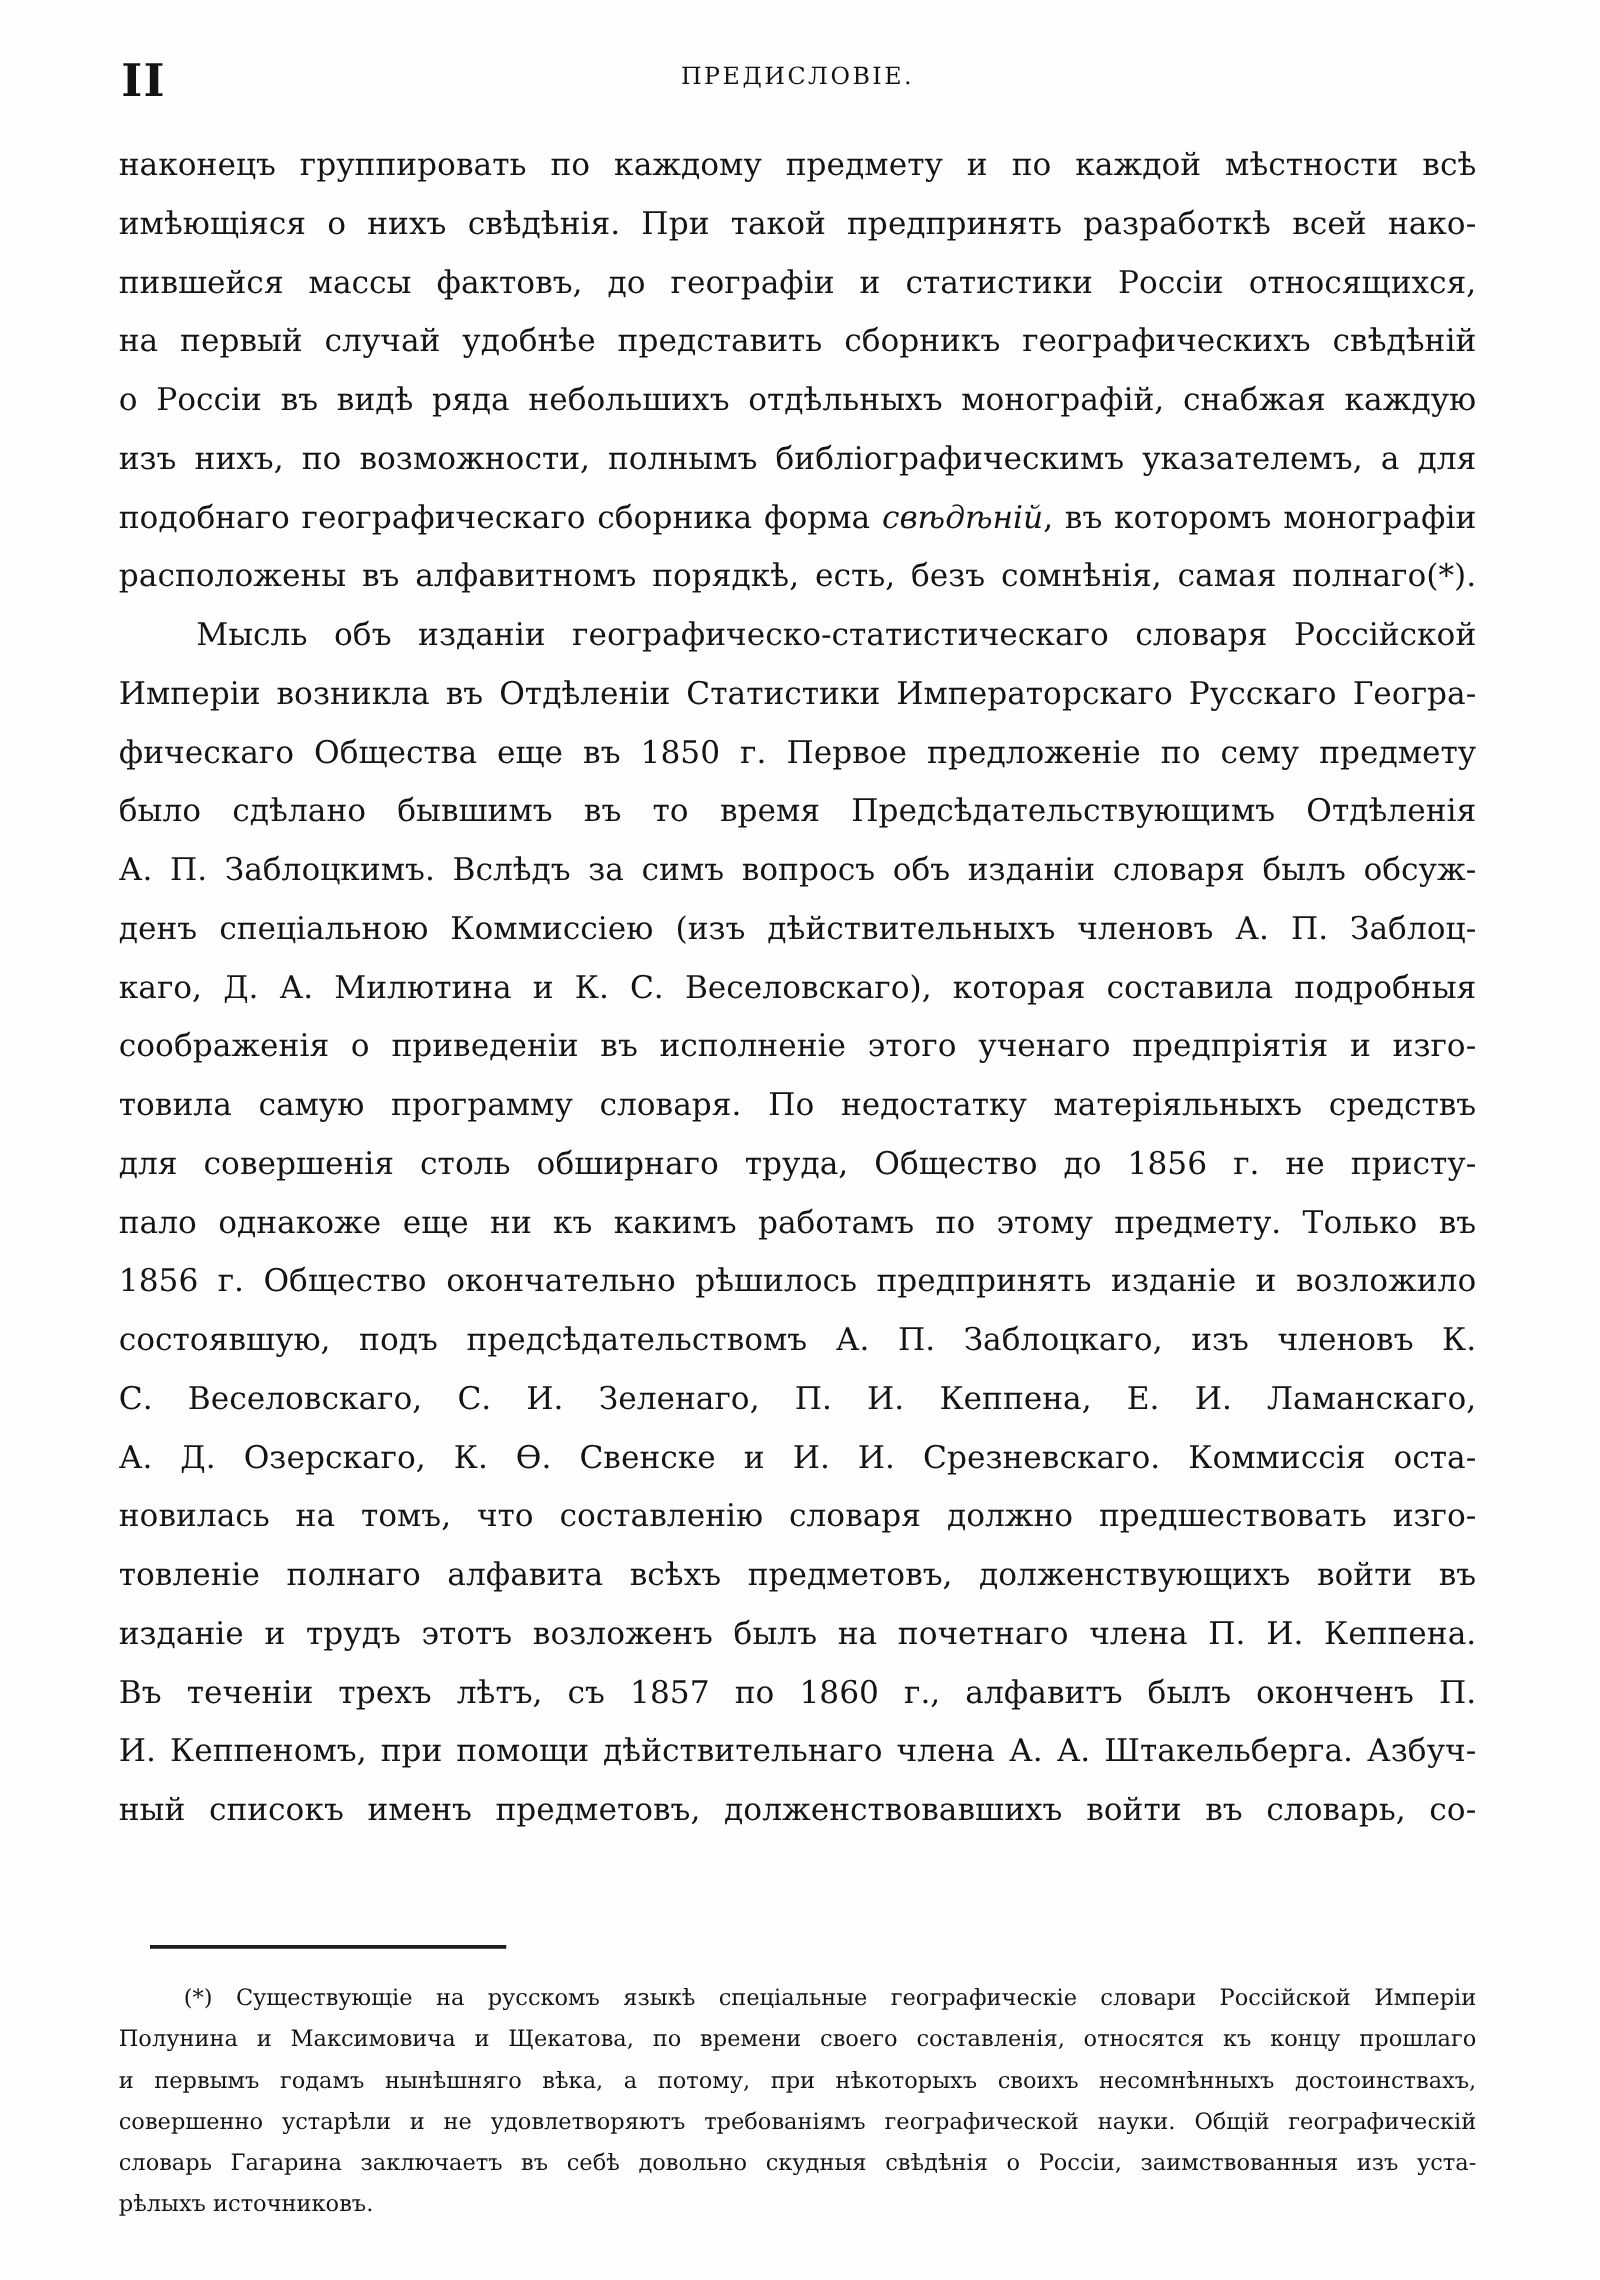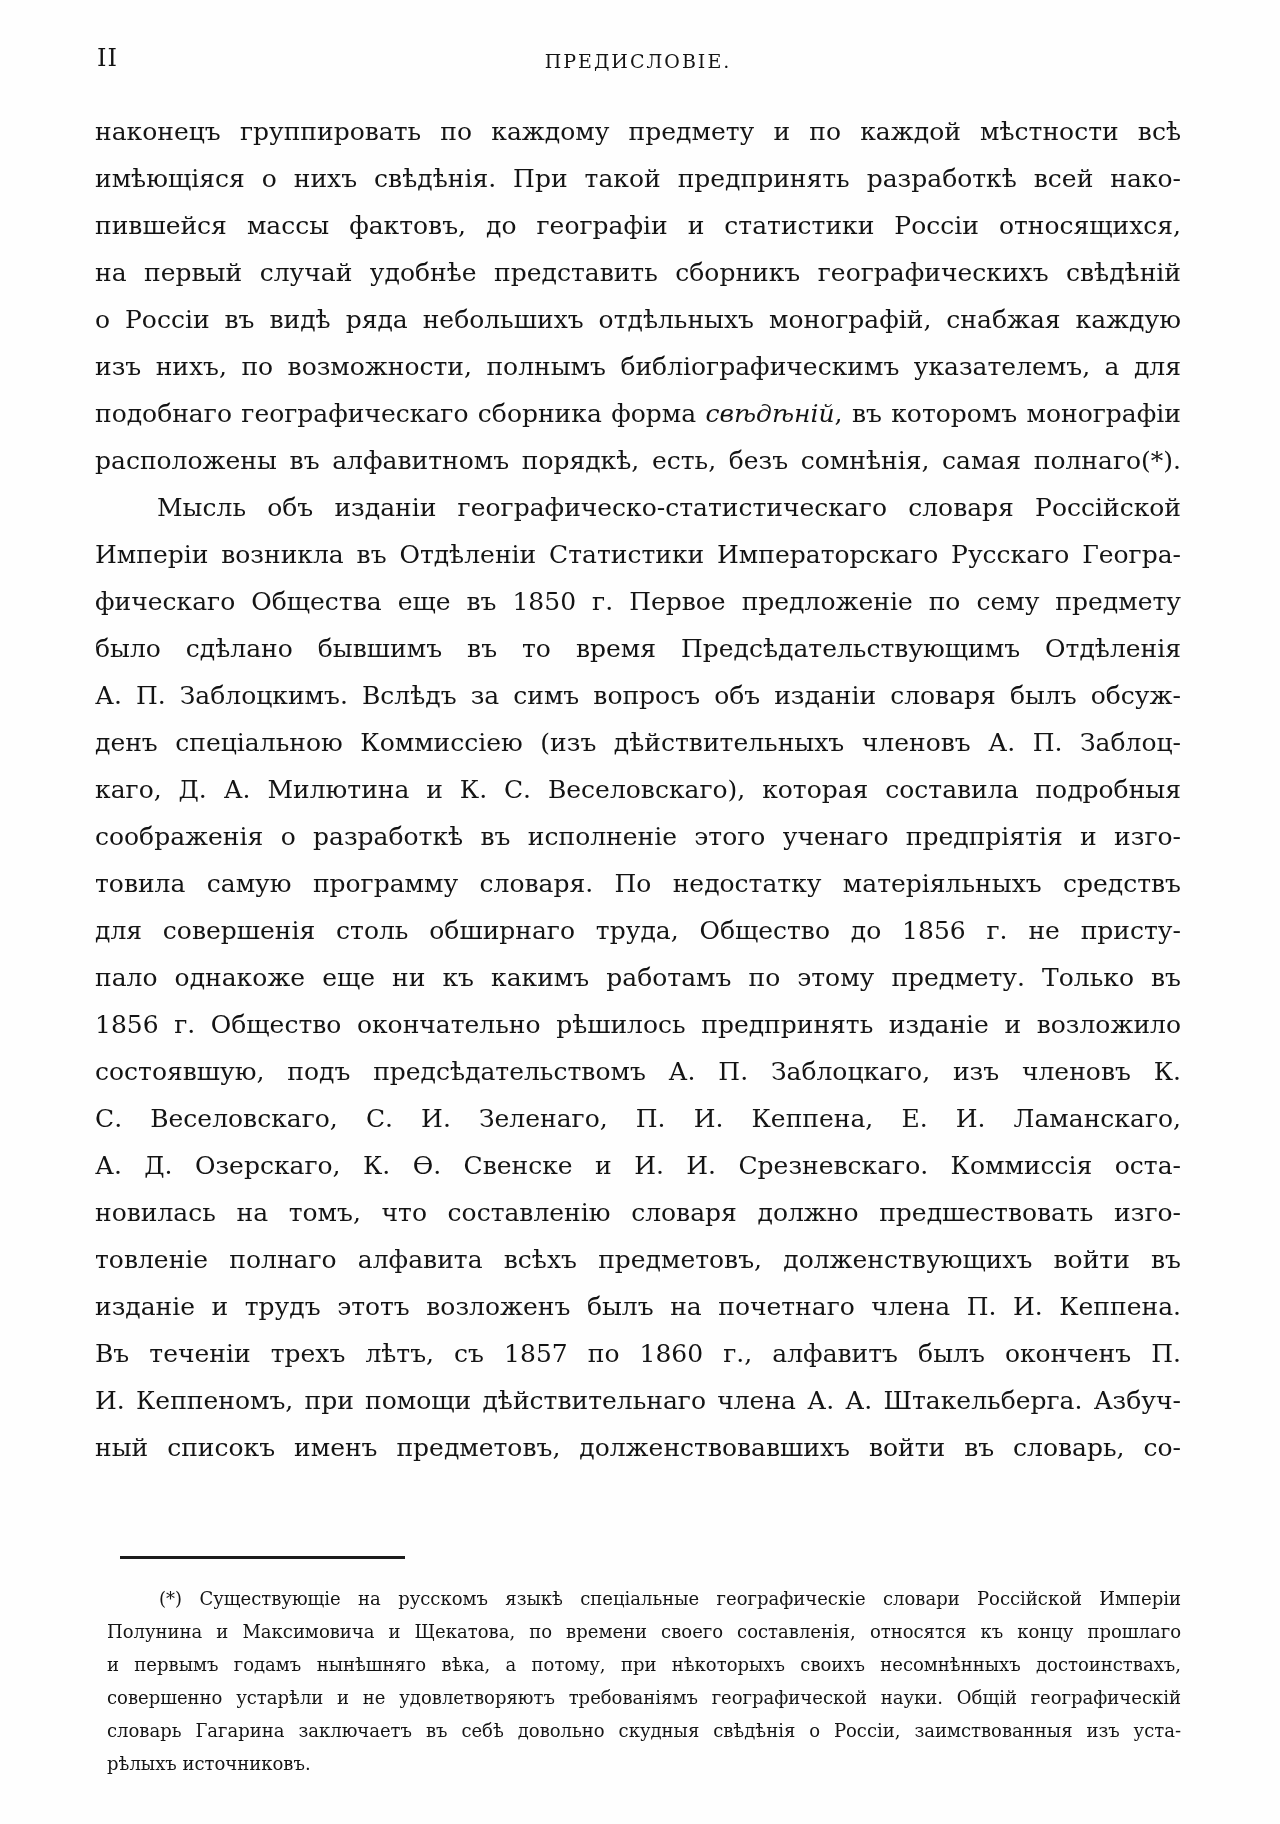--- a/index.html
+++ b/index.html
@@ -20,22 +20,22 @@
     position: absolute;
     top: 42px;
     left: 95px;
     width: 1086px;
     height: 40px;
   }
   .page-number {
     position: absolute;
     left: 2px;
     top: 2px;
-    font-size: 24px;
-    font-weight: normal;
+    font-size: 36px;
+    font-weight: bold;
     letter-spacing: 1px;
   }
   .header-title {
     display: block;
     text-align: center;
     font-size: 19px;
     letter-spacing: 2px;
     padding-top: 8px;
     font-weight: normal;
   }
@@ -68,21 +68,20 @@
   .footnote {
     position: absolute;
     top: 1582px;
     left: 95px;
     width: 1086px;
   }
   .footnote .line {
     font-size: 18px;
     line-height: 33px;
     height: 33px;
-    margin-left: 12px;
   }
   .footnote .line.indent { padding-left: 52px; }
 </style>
 </head>
 <body>
 
 <div class="page">
 
   <div class="running-header">
     <span class="page-number">II</span>
@@ -98,21 +97,21 @@
       <div class="line"><span>изъ нихъ, по возможности, полнымъ библіографическимъ указателемъ, а для</span></div>
       <div class="line"><span>подобнаго географическаго сборника форма </span><span class="italic">свѣдѣній</span><span>, въ которомъ монографіи</span></div>
       <div class="line"><span>расположены въ алфавитномъ порядкѣ, есть, безъ сомнѣнія, самая полнаго(*).</span></div>
       <div class="line indent"><span>Мысль объ изданіи географическо-статистическаго словаря Россійской</span></div>
       <div class="line"><span>Имперіи возникла въ Отдѣленіи Статистики Императорскаго Русскаго Геогра-</span></div>
       <div class="line"><span>фическаго Общества еще въ 1850 г.  Первое предложеніе по сему предмету</span></div>
       <div class="line"><span>было сдѣлано бывшимъ въ то время Предсѣдательствующимъ Отдѣленія</span></div>
       <div class="line"><span>А. П. Заблоцкимъ.  Вслѣдъ за симъ вопросъ объ изданіи словаря былъ обсуж-</span></div>
       <div class="line"><span>денъ спеціальною Коммиссіею (изъ дѣйствительныхъ членовъ А. П. Заблоц-</span></div>
       <div class="line"><span>каго, Д. А. Милютина и К. С. Веселовскаго), которая составила подробныя</span></div>
-      <div class="line"><span>соображенія о разработкѣ въ исполненіе этого ученаго предпріятія и изго-</span></div>
+      <div class="line"><span>соображенія о приведеніи въ исполненіе этого ученаго предпріятія и изго-</span></div>
       <div class="line"><span>товила самую программу словаря.  По недостатку матеріяльныхъ средствъ</span></div>
       <div class="line"><span>для совершенія столь обширнаго труда, Общество до 1856 г. не присту-</span></div>
       <div class="line"><span>пало однакоже еще ни къ какимъ работамъ по этому предмету.  Только въ</span></div>
       <div class="line"><span>1856 г. Общество окончательно рѣшилось предпринять изданіе и возложило</span></div>
       <div class="line"><span>состоявшую, подъ предсѣдательствомъ А. П. Заблоцкаго, изъ членовъ К.</span></div>
       <div class="line"><span>С. Веселовскаго, С. И. Зеленаго, П. И. Кеппена, Е. И. Ламанскаго,</span></div>
       <div class="line"><span>А. Д. Озерскаго, К. Ѳ. Свенске и И. И. Срезневскаго.  Коммиссія оста-</span></div>
       <div class="line"><span>новилась на томъ, что составленію словаря должно предшествовать изго-</span></div>
       <div class="line"><span>товленіе полнаго алфавита всѣхъ предметовъ, долженствующихъ войти въ</span></div>
       <div class="line"><span>изданіе и трудъ этотъ возложенъ былъ на почетнаго члена П. И. Кеппена.</span></div>

